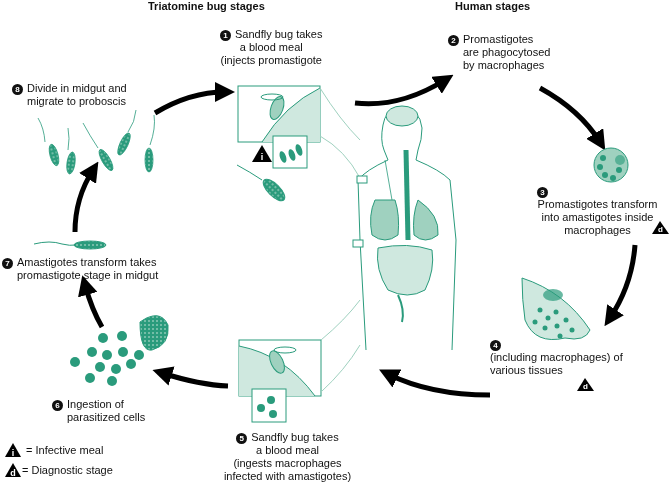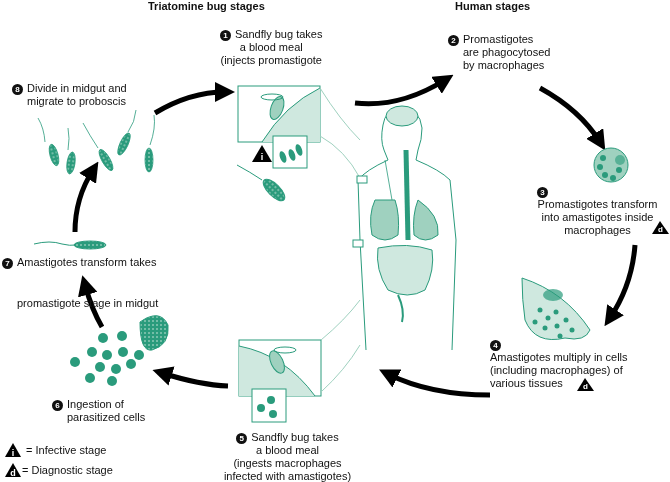--- a/index.html
+++ b/index.html
@@ -176,53 +176,52 @@
 
 <div class="lbl center" style="left:525px;top:185px;width:145px;">
   <div style="text-align:left;padding-left:12px;"><span class="num">3</span></div>
   <div>Promastigotes transform</div>
   <div>into amastigotes inside</div>
   <div>macrophages</div>
 </div>
 
 <div class="lbl" style="left:490px;top:338px;">
   <div><span class="num">4</span></div>
-  <div>Amastigotes multiply in cells</div>
   <div>(including macrophages) of</div>
   <div>various tissues</div>
 </div>
 
 <div class="lbl center" style="left:200px;top:431px;width:175px;">
   <div><span class="num">5</span><span>Sandfly bug takes</span></div>
   <div>a blood meal</div>
   <div>(ingests macrophages</div>
   <div>infected with amastigotes)</div>
 </div>
 
 <div class="lbl" style="left:52px;top:398px;">
   <div><span class="num">6</span><span>Ingestion of</span></div>
   <div style="padding-left:15px;">parasitized cells</div>
 </div>
 
 <div class="lbl" style="left:2px;top:256px;">
   <div><span class="num">7</span><span>Amastigotes transform takes</span></div>
-  <div style="padding-left:15px;margin-top:28px;">promastigote stage in midgut</div>
+  <div style="padding-left:15px;">promastigote stage in midgut</div>
 </div>
 
 <div class="lbl" style="left:12px;top:82px;">
   <div><span class="num">8</span><span>Divide in midgut and</span></div>
   <div style="padding-left:15px;">migrate to proboscis</div>
 </div>
 
 <div class="legend" style="left:4px;top:442px;">
   <svg width="18" height="16">
     <path d="M1,15 L9,1 L17,15 Z" fill="#000"></path>
     <text x="9" y="14" font-size="9" fill="#fff" text-anchor="middle" font-weight="bold" font-family="Liberation Sans, sans-serif">i</text>
   </svg>
-  <span style="margin-left:4px;">= Infective stage</span>
+  <span style="margin-left:4px;">= Infective meal</span>
 </div>
 <div class="legend" style="left:4px;top:462px;">
   <svg width="18" height="16">
     <path d="M1,15 L9,1 L17,15 Z" fill="#000"></path>
     <text x="9" y="14" font-size="9" fill="#fff" text-anchor="middle" font-weight="bold" font-family="Liberation Sans, sans-serif">d</text>
   </svg>
   <span style="">= Diagnostic stage</span>
 </div>
 
 </body></html>

